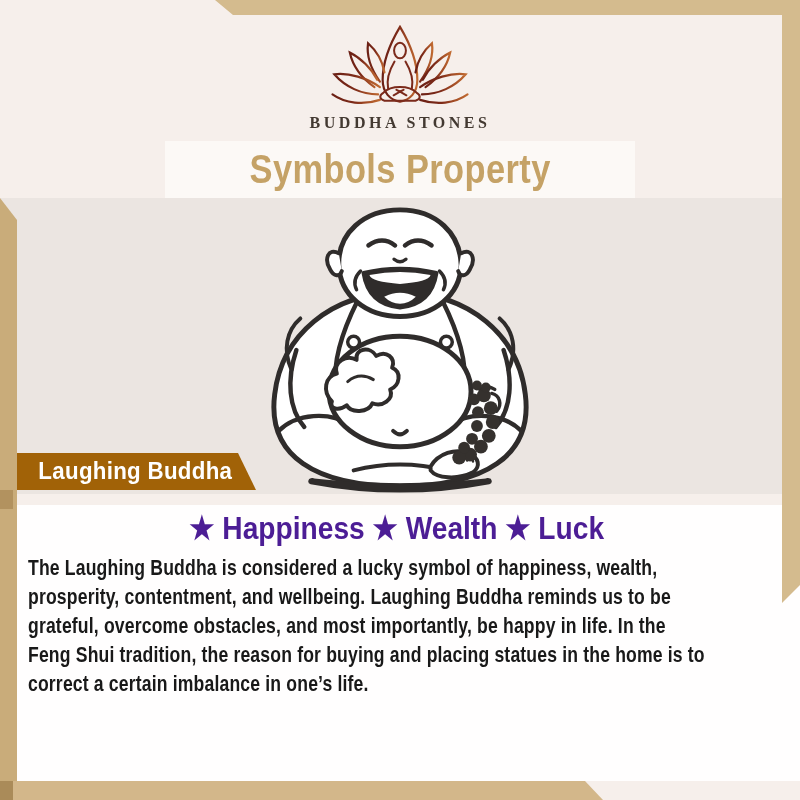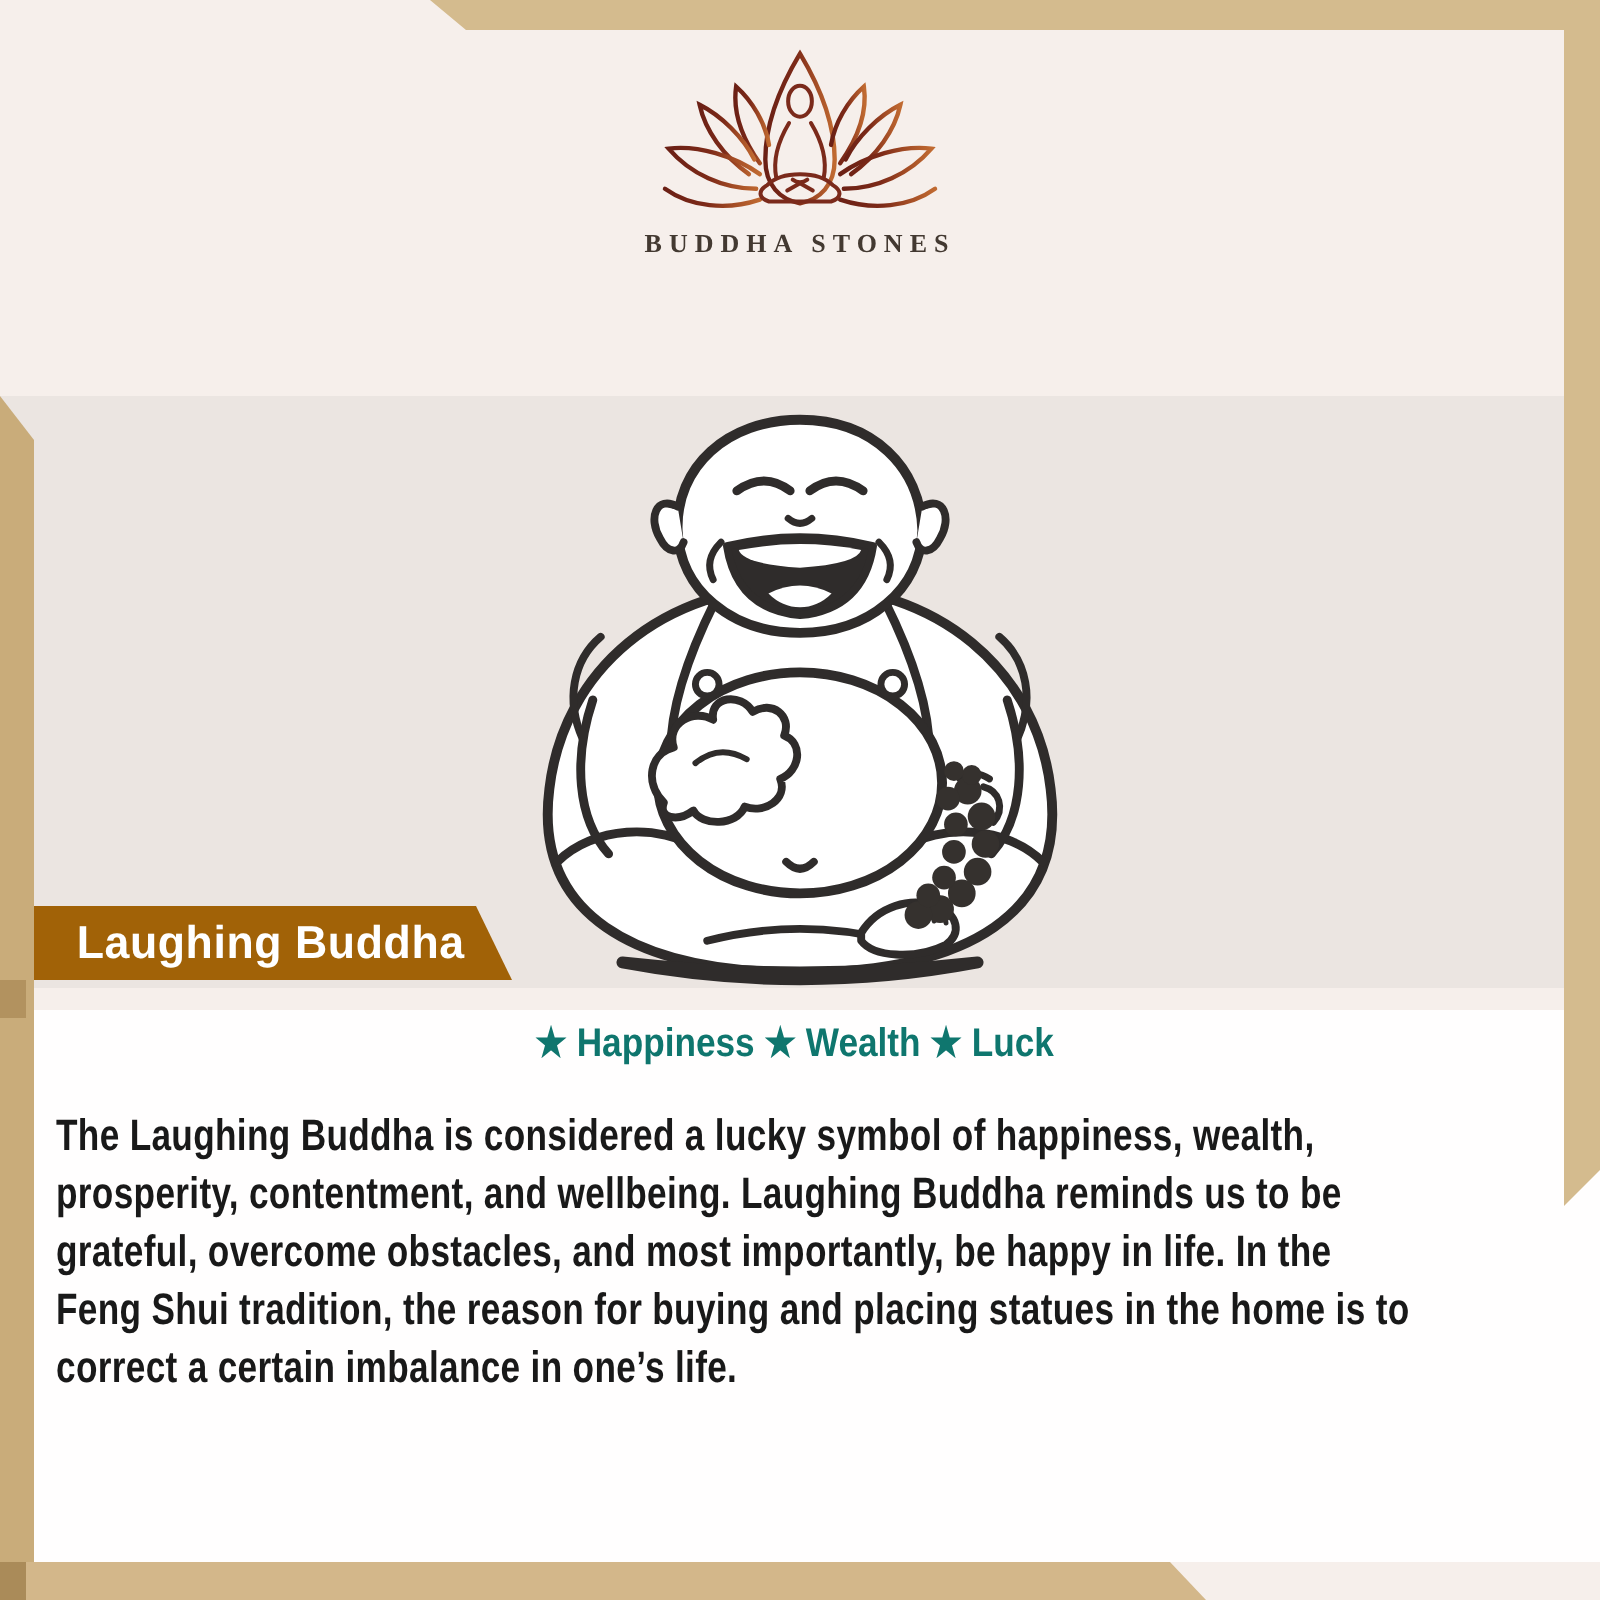--- a/index.html
+++ b/index.html
@@ -31,39 +31,39 @@
   .band-bottom{
     position:absolute;left:0;top:781px;width:603px;height:19px;background:#d3b78a;
     clip-path:polygon(0px 0px,585px 0px,603px 19px,0px 19px);
   }
   .fold-shadow-a{position:absolute;left:0;top:490px;width:13px;height:19px;background:#b2925f;}
   .fold-shadow-b{position:absolute;left:0;top:781px;width:13px;height:19px;background:#aa8b59;}
   
   .logo{position:absolute;left:327px;top:22px;width:146px;height:90px;}
   .brand-name{
     position:absolute;left:0;top:114px;width:800px;text-align:center;
-    font-family:"Liberation Serif", serif;font-weight:600;font-size:13px;
+    font-family:"Liberation Serif", serif;font-weight:600;font-size:16px;
     letter-spacing:3.5px;color:#433931;
   }
   
   .buddha{position:absolute;left:237px;top:202px;width:326px;height:296px;}
   
   .label-banner{
     position:absolute;left:17px;top:453px;width:239px;height:37px;background:#a16207;
     clip-path:polygon(0px 0px,221px 0px,239px 37px,0px 37px);
     display:flex;align-items:center;
   }
   .label-text{
     padding-left:22px;color:#ffffff;font-weight:bold;font-size:23px;
     letter-spacing:.3px;transform:scaleX(.97);transform-origin:left center;white-space:nowrap;
   }
   
   .symbols-line{
     position:absolute;left:17px;top:509px;width:760px;text-align:center;
-    font-weight:bold;font-size:20px;color:#0f766e;
+    font-weight:bold;font-size:32px;color:#4c1d95;
   }
   .symbols-line span{display:inline-block;transform:scaleX(.88);transform-origin:center;white-space:nowrap;}
   .description{
     position:absolute;left:28px;top:553px;width:980px;
     font-weight:bold;font-size:22px;line-height:29px;color:#191919;
     letter-spacing:.2px;white-space:pre-line;
     transform:scaleX(.8);transform-origin:left top;
   }
 </style>
 </head>
@@ -104,20 +104,23 @@
       <ellipse cx="80" cy="30" rx="6.5" ry="8.5"></ellipse>
       <path d="M74,42 C68,52 65,62 67,72"></path>
       <path d="M86,42 C92,52 95,62 93,72"></path>
       <path d="M62,76 C70,68 90,68 98,76 C103,79 103,83 97,85 L63,85 C57,83 57,79 62,76 Z"></path>
       <path d="M73,79 L80,75 L87,79"></path>
       <path d="M76,73 Q80,76 84,73"></path>
     </g>
   </svg>
   <div class="brand-name">BUDDHA STONES</div>
 
+  <div class="heading-banner">
+    <div class="heading-title">Symbols Property</div>
+  </div>
 
   <svg class="buddha" viewBox="0 0 330 300">
     <g stroke="#2f2c2b" stroke-linecap="round" stroke-linejoin="round">
 
       <path d="M165,92 C95,92 45,135 38,195 C30,258 80,288 165,288 C250,288 300,258 292,195 C285,135 235,92 165,92 Z" fill="#ffffff" stroke-width="5"></path>
 
       <path d="M75,283 Q165,300 255,283 Q165,293 75,283 Z" fill="#2f2c2b" stroke-width="6"></path>
 
       <path d="M42,232 C60,214 94,212 114,226" fill="none" stroke-width="4.5"></path>
       <path d="M288,232 C270,214 236,212 216,226" fill="none" stroke-width="4.5"></path>

